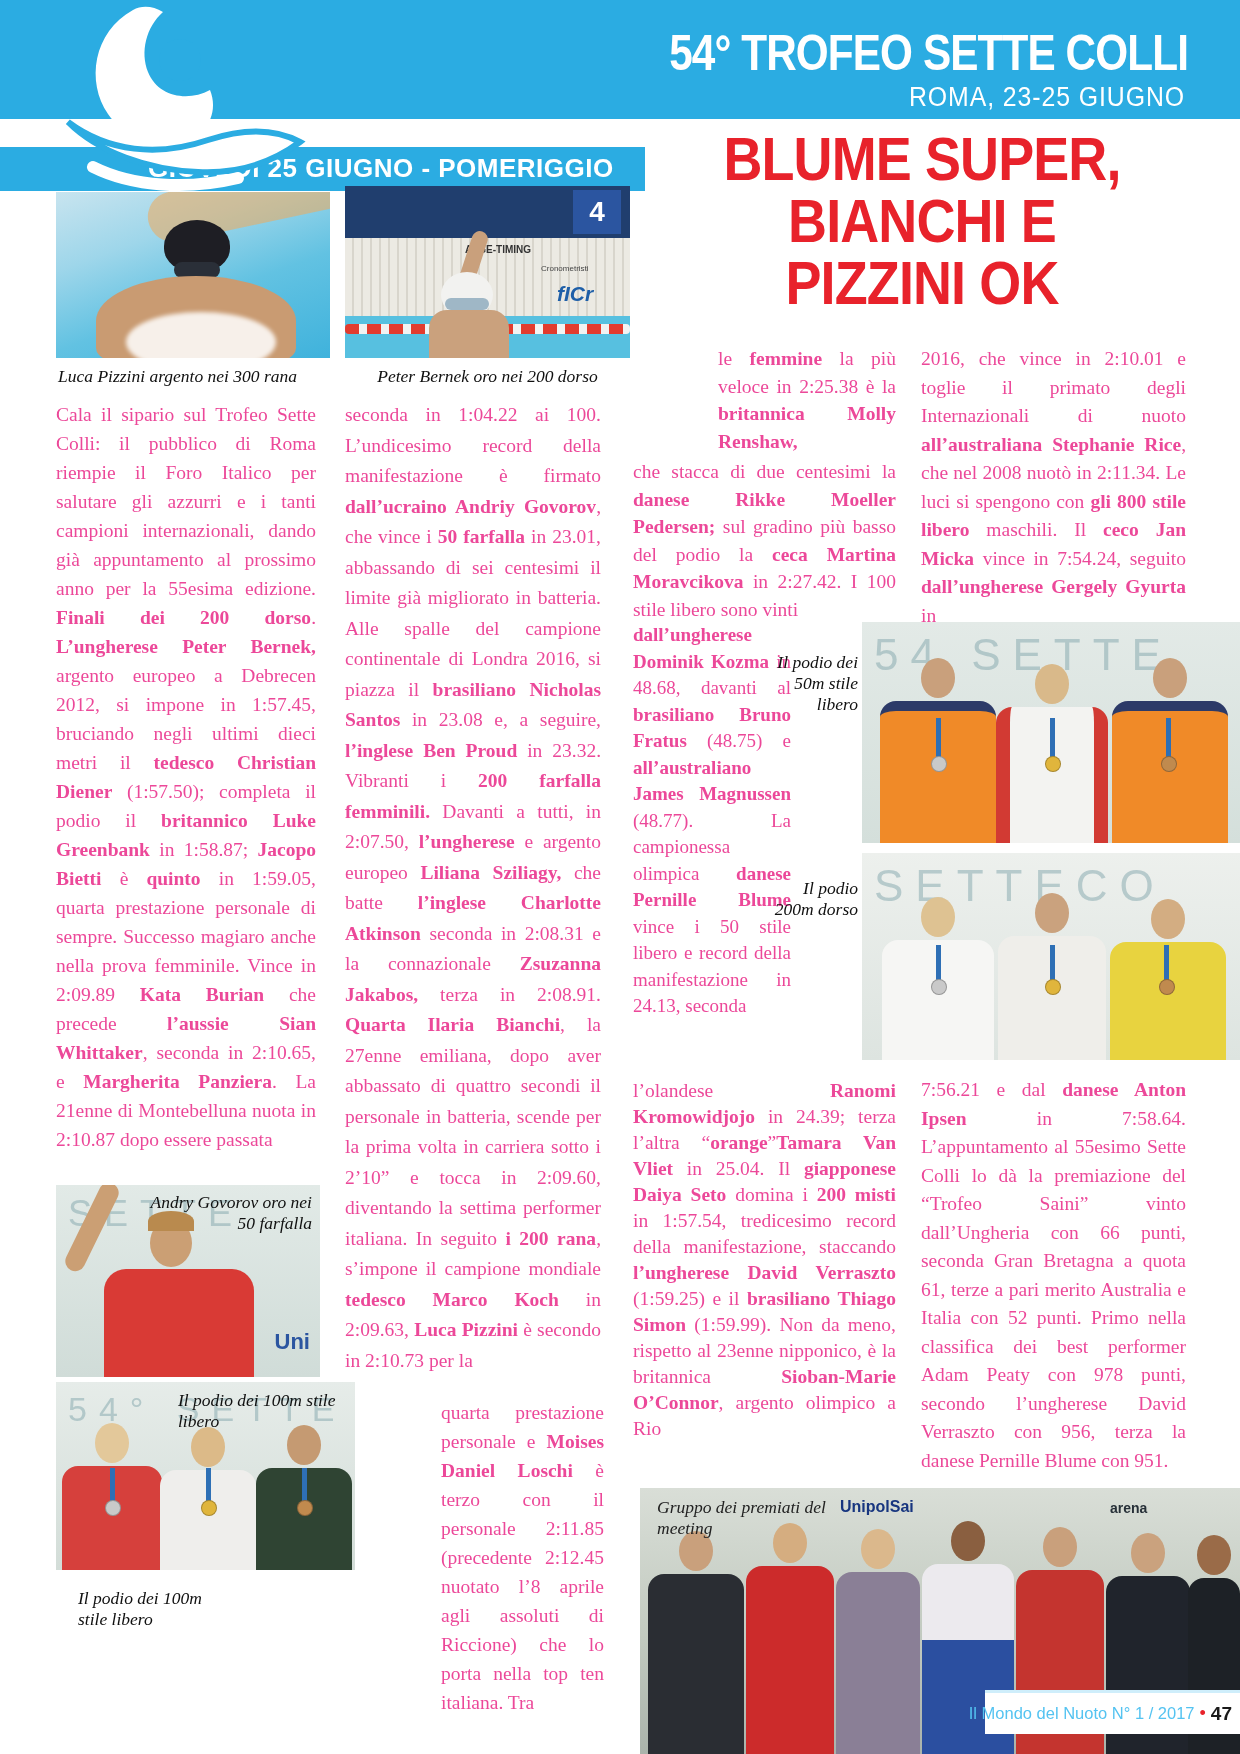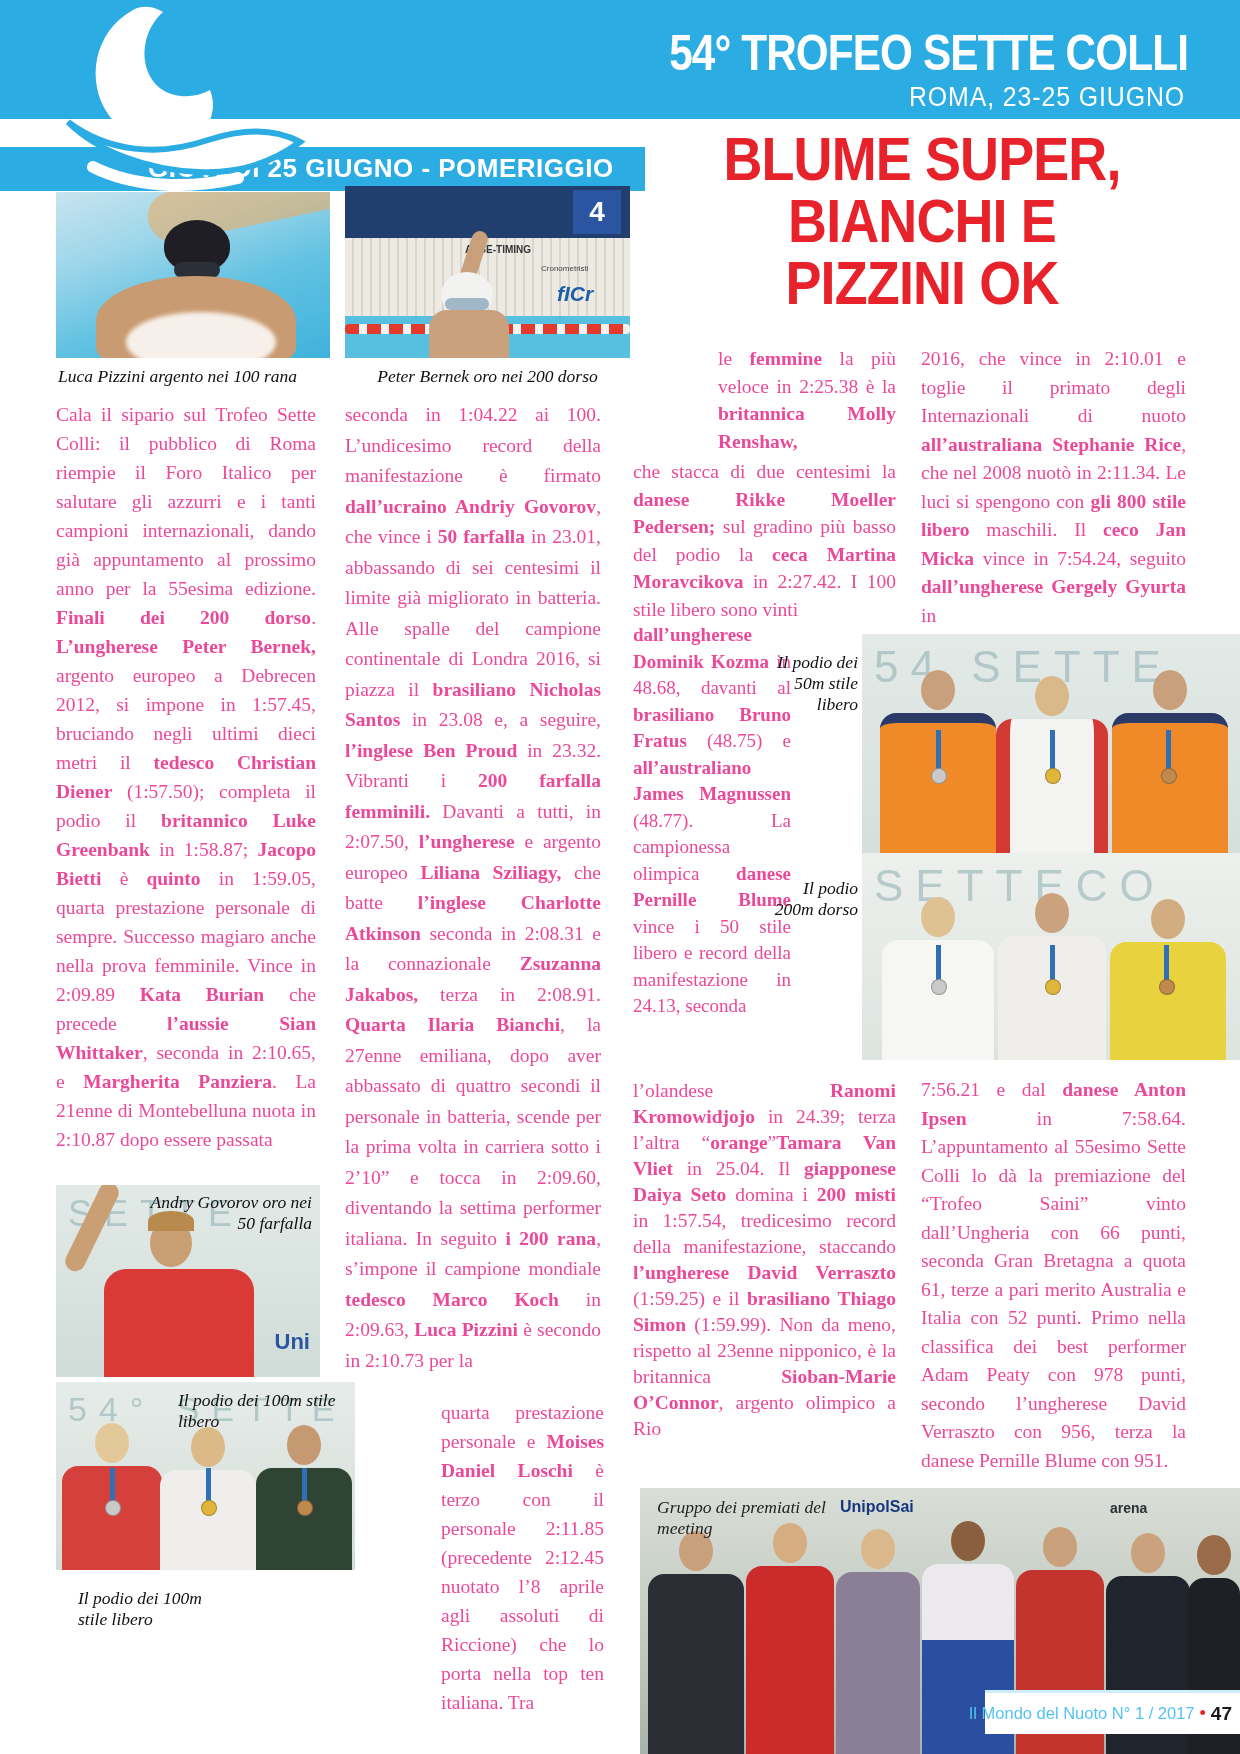--- a/index.html
+++ b/index.html
@@ -76,21 +76,21 @@
   </div>
 
   <div class="photo" style="left:56px;top:192px;width:274px;height:166px;
               background:linear-gradient(160deg,#c8e4ef 0%,#9ed6ea 30%,#62c2e2 60%,#3fb2dc 100%);">
     <div class="abs" style="left:90px;top:-18px;width:220px;height:50px;background:rgba(240,170,90,.55);transform:rotate(-12deg);border-radius:30px;"></div>
     <div class="abs" style="left:108px;top:28px;width:66px;height:52px;background:#1e1e24;border-radius:50% 50% 45% 45%;"></div>
     <div class="abs" style="left:118px;top:70px;width:46px;height:16px;background:#2a2f38;border-radius:8px;"></div>
     <div class="abs" style="left:40px;top:84px;width:200px;height:90px;background:#c99b72;border-radius:50% 50% 20% 20%;"></div>
     <div class="abs" style="left:70px;top:120px;width:150px;height:60px;background:rgba(255,255,255,.85);border-radius:50%;filter:blur(2px);"></div>
   </div>
-  <div class="abs caption" style="left:58px;top:366px;width:274px;">Luca Pizzini argento nei 100 rana</div>
+  <div class="abs caption" style="left:58px;top:366px;width:274px;">Luca Pizzini argento nei 300 rana</div>
 
   <div class="photo" style="left:345px;top:186px;width:285px;height:172px;background:#e8e6df;">
     <div class="abs" style="left:0;top:0;width:285px;height:52px;background:#203e6e;"></div>
     <div class="abs" style="left:228px;top:4px;width:48px;height:44px;background:#2b55a0;color:#fff;font-family:'Liberation Sans',sans-serif;font-weight:bold;font-size:28px;text-align:center;line-height:44px;">4</div>
     <div class="abs" style="left:0;top:52px;width:285px;height:78px;background:repeating-linear-gradient(90deg,#eceae3 0 7px,#d8d5cc 7px 9px);"></div>
     <div class="ov" style="left:120px;top:58px;font-size:10px;font-weight:bold;color:#333;">ALGE-TIMING</div>
     <div class="ov" style="left:212px;top:96px;font-size:21px;font-weight:bold;color:#1f5fa8;font-style:italic;">fICr</div>
     <div class="ov" style="left:196px;top:78px;font-size:8px;color:#444;">Cronometristi</div>
     <div class="abs" style="left:0;top:130px;width:285px;height:42px;background:#57c0e0;"></div>
     <div class="abs" style="left:0;top:138px;width:285px;height:10px;background:repeating-linear-gradient(90deg,#e23b2e 0 14px,#f2f2f2 14px 22px);border-radius:4px;"></div>
@@ -107,21 +107,21 @@
   <div class="abs rich" style="left:441px;top:1398px;width:163px;line-height:29px;">quarta prestazione personale e <b>Moises Daniel Loschi</b> è terzo con il personale 2:11.85 (precedente 2:12.45 nuotato l’8 aprile agli assoluti di Riccione) che lo porta nella top ten italiana. Tra</div>
 
   <div class="abs rich" style="left:718px;top:345px;width:178px;line-height:27.5px;">le <b>femmine</b> la più veloce in 2:25.38 è la <b>britannica Molly Renshaw,</b></div>
   <div class="abs rich" style="left:633px;top:458px;width:263px;line-height:27.5px;">che stacca di due centesimi la <b>danese Rikke Moeller Pedersen;</b> sul gradino più basso del podio la <b>ceca Martina Moravcikova</b> in 2:27.42. I 100 stile libero sono vinti</div>
   <div class="abs rich" style="left:633px;top:622px;width:158px;line-height:26.5px;font-size:19px;"><b>dall’ungherese Dominik Kozma</b> in 48.68, davanti al <b>brasiliano Bruno Fratus</b> (48.75) e <b>all’australiano James Magnussen</b> (48.77). La campionessa olimpica <b>danese Pernille Blume</b> vince i 50 stile libero e record della manifestazione in 24.13, seconda</div>
   <div class="abs rich" style="left:633px;top:1078px;width:263px;line-height:26px;">l’olandese <b>Ranomi Kromowidjojo</b> in 24.39; terza l’altra “<b>orange</b>”<b>Tamara Van Vliet</b> in 25.04. Il <b>giapponese Daiya Seto</b> domina i <b>200 misti</b> in 1:57.54, tredicesimo record della manifestazione, staccando <b>l’ungherese David Verraszto</b> (1:59.25) e il <b>brasiliano Thiago Simon</b> (1:59.99). Non da meno, rispetto al 23enne nipponico, è la britannica <b>Sioban-Marie O’Connor</b>, argento olimpico a Rio</div>
 
   <div class="abs rich" style="left:921px;top:345px;width:265px;line-height:28.5px;">2016, che vince in 2:10.01 e toglie il primato degli Internazionali di nuoto <b>all’australiana Stephanie Rice</b>, che nel 2008 nuotò in 2:11.34. Le luci si spengono con <b>gli 800 stile libero</b> maschili. Il <b>ceco Jan Micka</b> vince in 7:54.24, seguito <b>dall’ungherese Gergely Gyurta</b> in</div>
   <div class="abs rich" style="left:921px;top:1076px;width:265px;line-height:28.5px;">7:56.21 e dal <b>danese Anton Ipsen</b> in 7:58.64. L’appuntamento al 55esimo Sette Colli lo dà la premiazione del “Trofeo Saini” vinto dall’Ungheria con 66 punti, seconda Gran Bretagna a quota 61, terze a pari merito Australia e Italia con 52 punti. Primo nella classifica dei best performer Adam Peaty con 978 punti, secondo l’ungherese David Verraszto con 956, terza la danese Pernille Blume con 951.</div>
 
-  <div class="photo" style="left:862px;top:622px;width:378px;height:221px;background:linear-gradient(180deg,#e3eae7 0%,#d4dfdb 100%);margin-top:12px;">
+  <div class="photo" style="left:862px;top:622px;width:378px;height:221px;background:linear-gradient(180deg,#e3eae7 0%,#d4dfdb 100%);">
     <div class="wm">54 SETTE</div>
     <div class="person" style="left:18px;bottom:0;width:116px;">
       <div class="h"></div>
         <div class="b" style="height:132px;background:#f08a28;border-top:10px solid #2c3a68;"></div>
     </div>
     <div class="person" style="left:134px;bottom:0;width:112px;">
       <div class="h" style="background:#d9b98a;"></div>
         <div class="b" style="height:136px;background:#f3f3f1;border-left:14px solid #d23a33;border-right:14px solid #d23a33;box-sizing:border-box;"></div>
     </div>
     <div class="person" style="left:250px;bottom:0;width:116px;">

